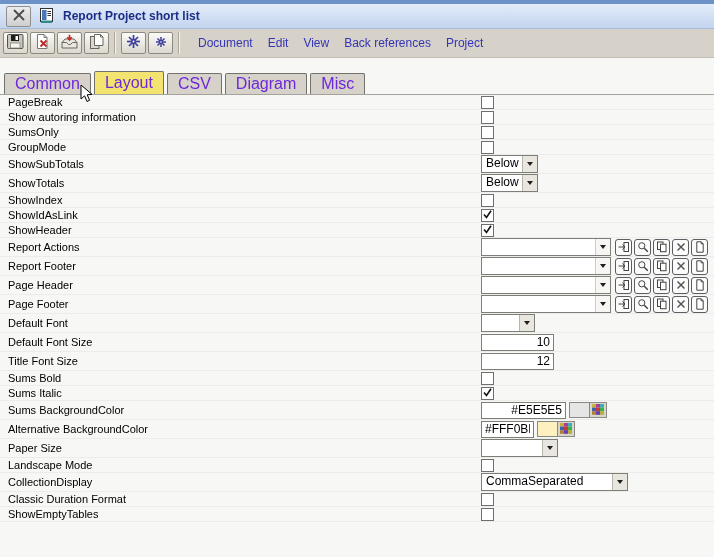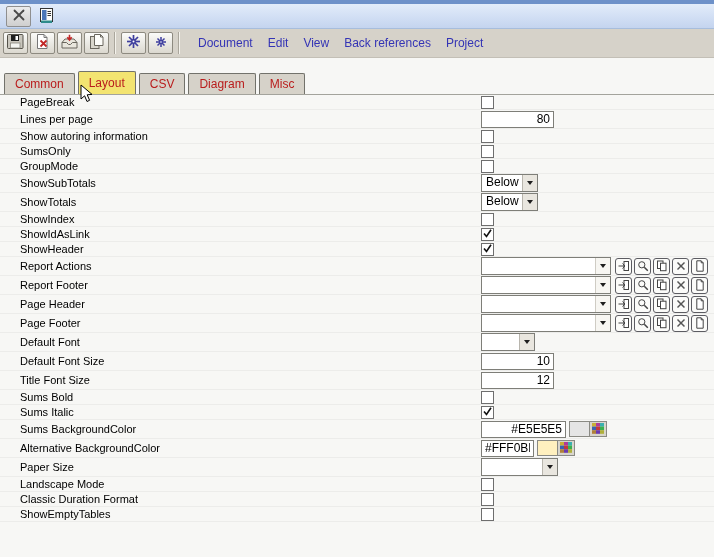--- a/index.html
+++ b/index.html
@@ -36,30 +36,30 @@
   .sep{width:2px;height:22px;background:#aaa69c;border-right:1px solid #f4f2ec;margin:0 5px;}
   .menubar{display:flex;gap:15px;margin-left:13px;}
   .menu-item{font-size:12px;color:#3434b5;cursor:pointer;white-space:nowrap;}
   
   .tabbar{
     margin-top:13px;height:24px;padding-left:4px;display:flex;align-items:flex-end;
     border-bottom:1px solid #a3a39c;
   }
   .tab{
     height:21px;display:flex;align-items:center;padding:0 10px;margin-right:3px;
-    font-size:12px;color:#b91c1c;background:#d6d2c9;
+    font-size:16px;color:#6d28d9;background:#d6d2c9;
     border:1px solid #72726b;border-bottom:none;border-radius:2px 2px 0 0;cursor:pointer;
   }
   .tab.selected{background:#f3e471;height:23px;}
   
   .form{width:100%;}
   .row{position:relative;border-bottom:1px solid #ececea;background:#f7f7f5;}
   .row.small{height:15px;}
   .row.tall{height:19px;}
-  .lab{position:absolute;left:20px;top:50%;transform:translateY(-50%);font-size:11px;color:#000;white-space:nowrap;}
+  .lab{position:absolute;left:8px;top:50%;transform:translateY(-50%);font-size:11px;color:#000;white-space:nowrap;}
   .ctl{position:absolute;left:481px;top:0;height:100%;display:flex;align-items:center;}
   .cb{
     width:13px;height:13px;background:#fff;border:1px solid #6e6e6e;
     display:flex;align-items:center;justify-content:center;cursor:pointer;
   }
   .tf{
     height:17px;border:1px solid #7e7e78;background:#fff;font-family:"Liberation Sans",sans-serif;
     font-size:12px;text-align:right;padding:0 3px;color:#000;
   }
   .select{
@@ -106,20 +106,21 @@
     <span class="win-icon">
         <svg width="18" height="16" viewBox="0 0 18 16">
           <rect x="2.5" y="0.5" width="12" height="13" fill="#fdfdfb" stroke="#333"></rect>
           <rect x="4" y="2" width="4.5" height="10" fill="#4a76b8"></rect>
           <line x1="9.5" y1="3.5" x2="13" y2="3.5" stroke="#333"></line>
           <line x1="9.5" y1="5.5" x2="13" y2="5.5" stroke="#333"></line>
           <line x1="9.5" y1="7.5" x2="13" y2="7.5" stroke="#333"></line>
           <rect x="3" y="12.5" width="11" height="2.5" fill="#2e8b8b"></rect>
         </svg>
       </span>
+    <span class="title">Report Project short list</span>
   </div>
 
   <div class="toolbar">
     <div class="tb-group" id="tb-file">
         <button class="tb-btn">
           <span class="tb-ic"><svg width="17" height="15" viewBox="0 0 17 15">
               <rect x="0.5" y="0.5" width="15.5" height="14" rx="1" fill="#c9c6bd" stroke="#55524a"></rect>
               <rect x="4" y="1" width="8" height="6" fill="#1e1e1e"></rect>
               <rect x="8.5" y="2" width="2.5" height="4" fill="#fff"></rect>
               <rect x="3.5" y="9" width="9.5" height="5" fill="#f4f4f0" stroke="#8a877e" stroke-width="0.8"></rect>
@@ -192,26 +193,20 @@
       <div class="tab">Misc</div>
     </div>
 
   <div class="form" id="form">
       <div class="row small">
         <span class="lab">PageBreak</span>
         <div class="ctl">
           <div class="cb"></div>
         </div>
       </div>
-      <div class="row tall">
-        <span class="lab">Lines per page</span>
-        <div class="ctl">
-          <input class="tf" readonly="" value="80" style="width: 73px;">
-        </div>
-      </div>
       <div class="row small">
         <span class="lab">Show autoring information</span>
         <div class="ctl">
           <div class="cb"></div>
         </div>
       </div>
       <div class="row small">
         <span class="lab">SumsOnly</span>
         <div class="ctl">
           <div class="cb"></div>
@@ -578,20 +573,31 @@
             </span>
           </div>
         </div>
       </div>
       <div class="row small">
         <span class="lab">Landscape Mode</span>
         <div class="ctl">
           <div class="cb"></div>
         </div>
       </div>
+      <div class="row tall">
+        <span class="lab">CollectionDisplay</span>
+        <div class="ctl">
+          <div class="select" style="width: 147px;">
+            <span class="sel-val">CommaSeparated</span>
+            <span class="sel-arrow">
+              <span class="tri"></span>
+            </span>
+          </div>
+        </div>
+      </div>
       <div class="row small">
         <span class="lab">Classic Duration Format</span>
         <div class="ctl">
           <div class="cb"></div>
         </div>
       </div>
       <div class="row small">
         <span class="lab">ShowEmptyTables</span>
         <div class="ctl">
           <div class="cb"></div>

